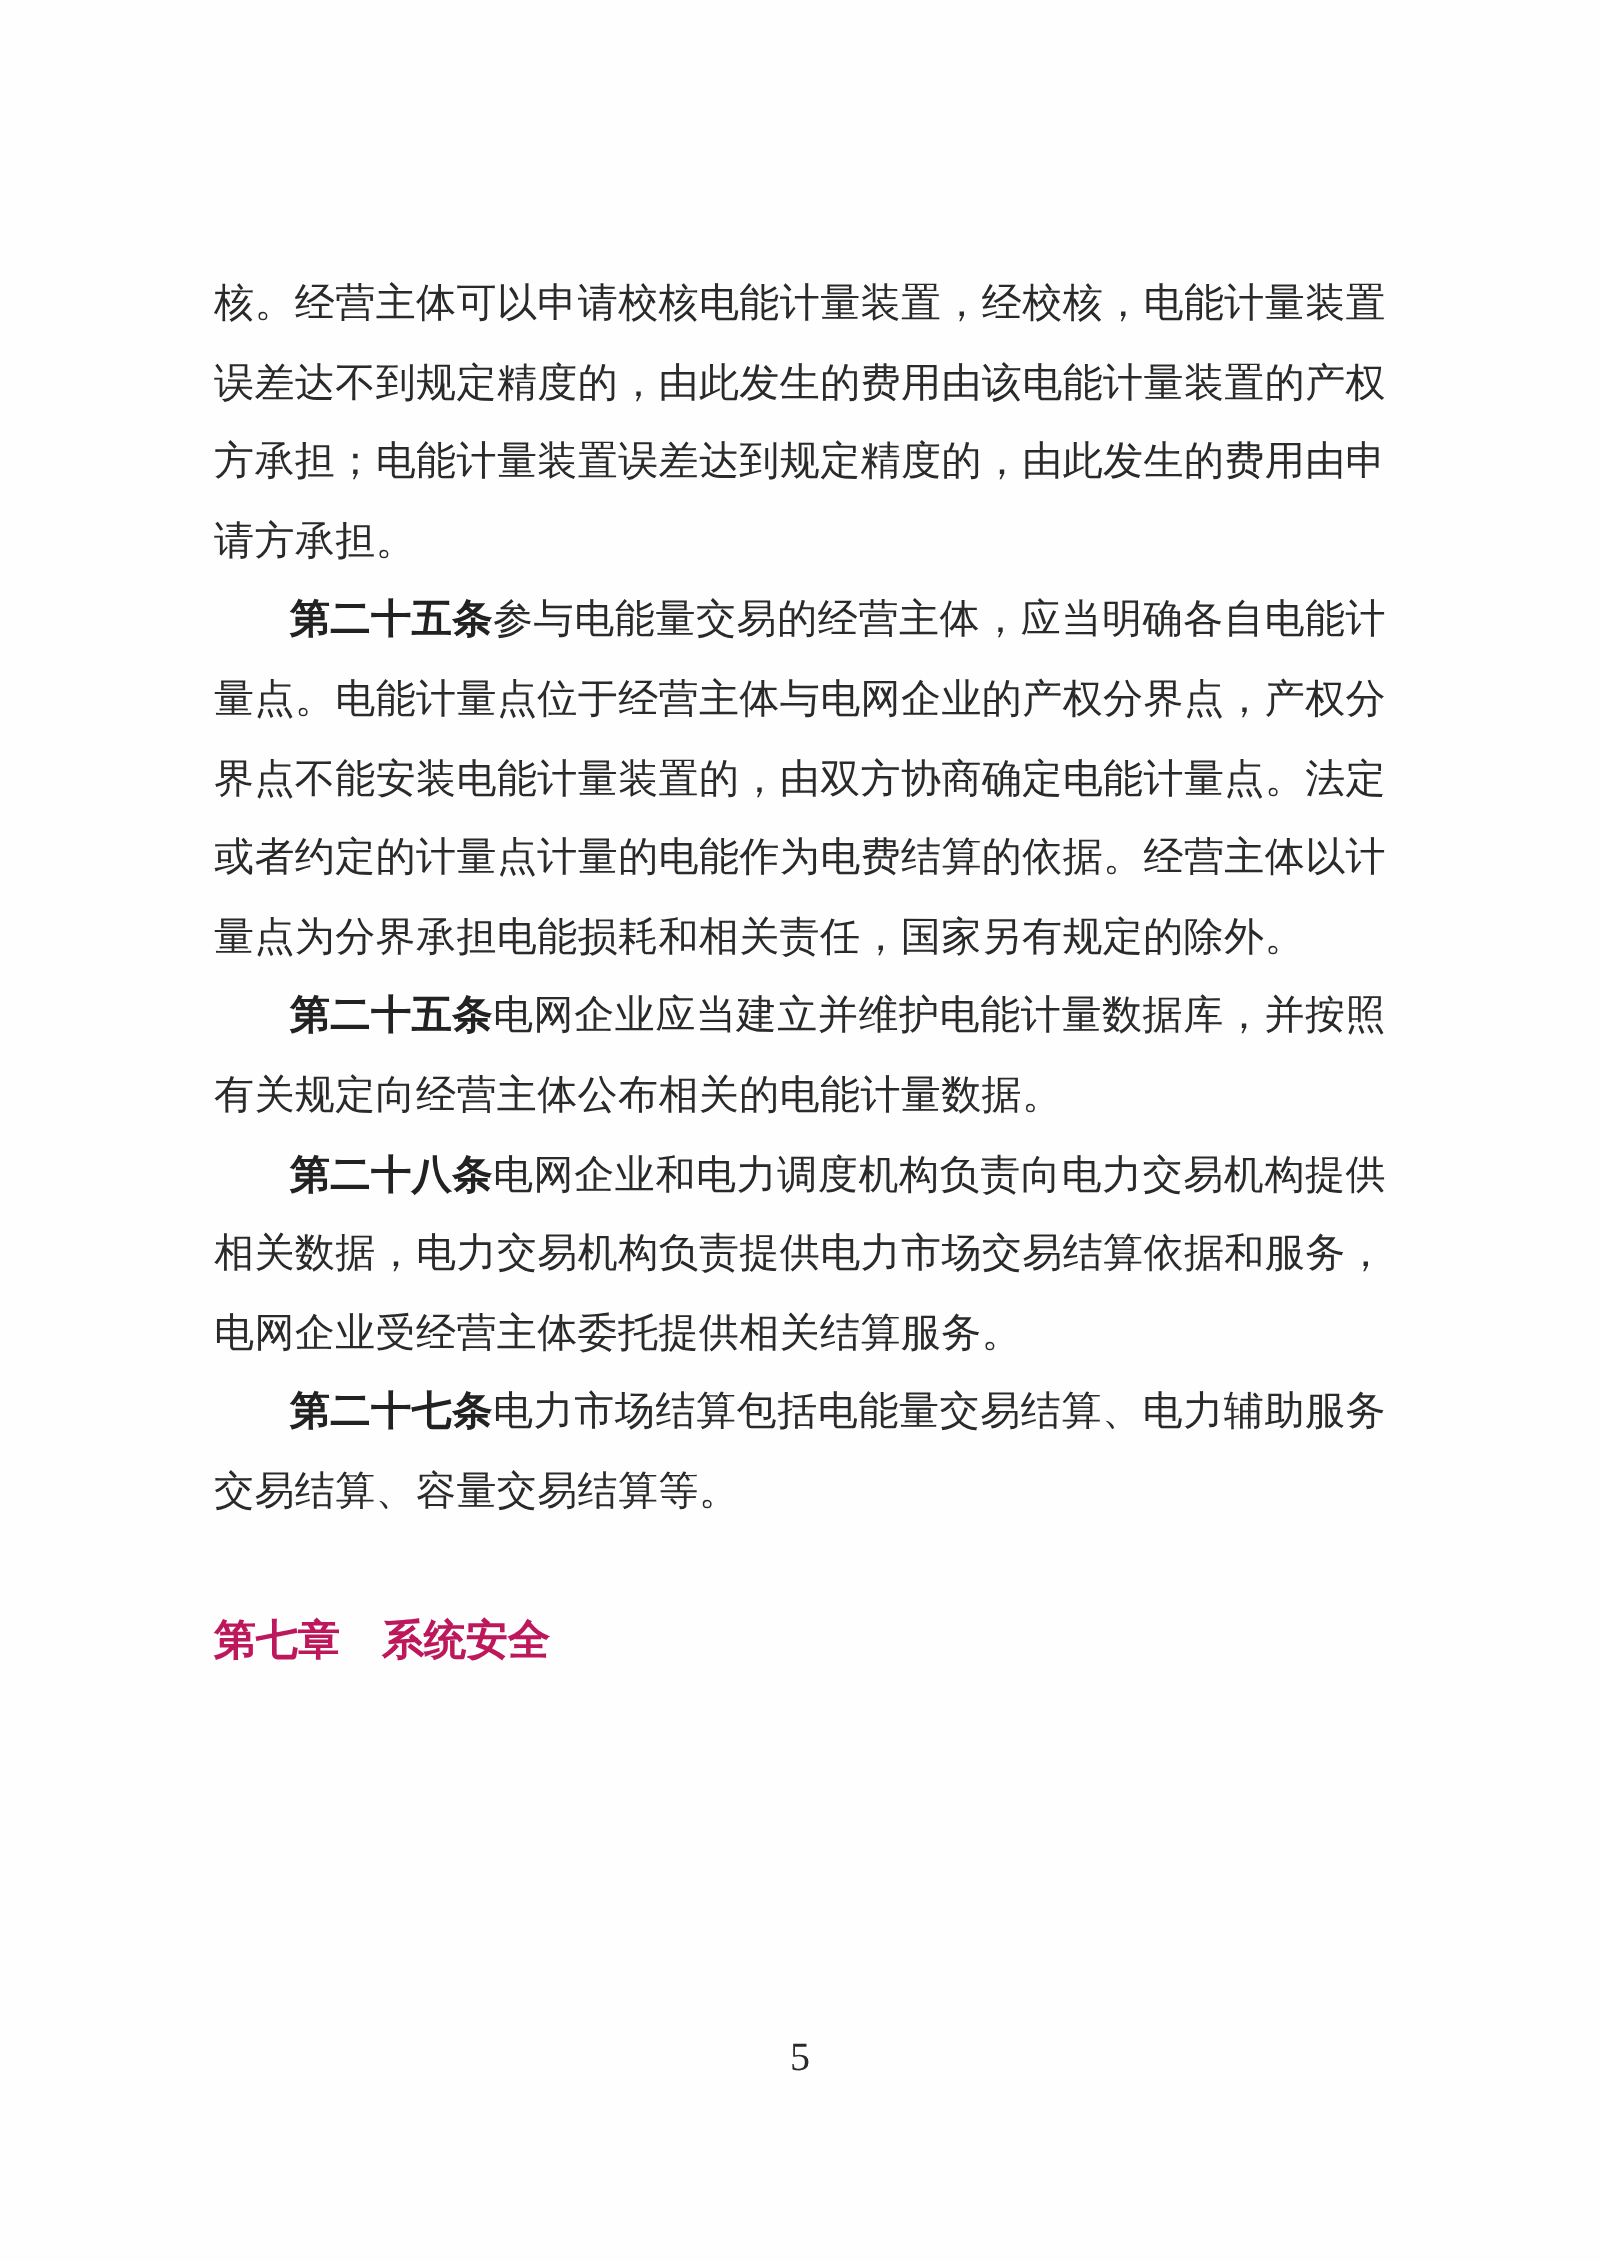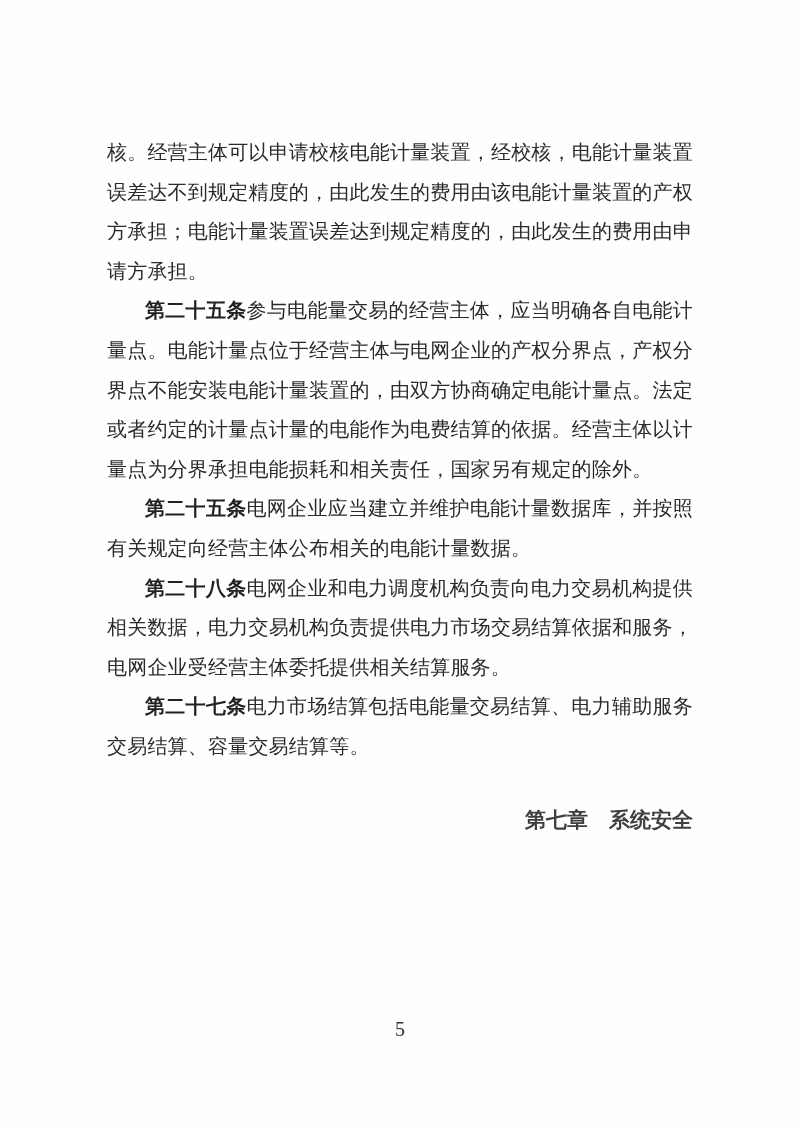--- a/index.html
+++ b/index.html
@@ -35,22 +35,22 @@
   }
   .article-label {
     font-weight: bold;
     color: #222222;
   }
   .chapter-heading {
     margin: 33px 0 0 0;
     font-size: 21px;
     line-height: 40px;
     font-weight: bold;
-    text-align: right;
-    color: #404040;
+    text-align: left;
+    color: #be185d;
   }
   .page-number {
     position: absolute;
     top: 1016px;
     left: 0;
     width: 100%;
     text-align: center;
     font-size: 20px;
     line-height: 26px;
     color: #2a2a2a;

